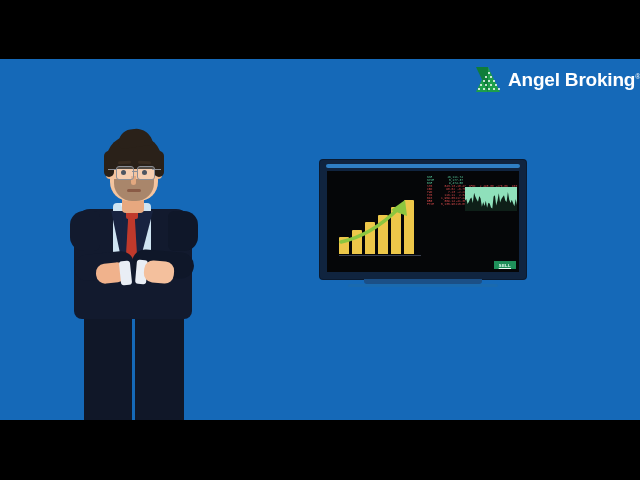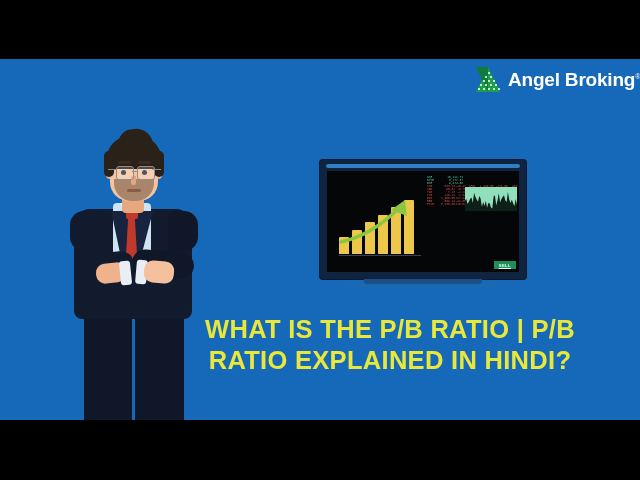--- a/index.html
+++ b/index.html
@@ -292,21 +292,17 @@
             <path id="spark-path" fill="#0e1f18" d="M0,24 L0.0,13.6 L1.3,11.9 L2.6,17.0 L3.9,14.7 L5.2,11.7 L6.5,10.5 L7.8,16.0 L9.1,5.7 L10.4,9.7 L11.7,12.5 L13.0,14.8 L14.3,9.0 L15.6,11.4 L16.9,19.7 L18.2,15.0 L19.5,19.0 L20.8,13.8 L22.1,20.8 L23.4,15.7 L24.7,16.6 L26.0,20.4 L27.3,21.5 L28.6,9.4 L29.9,8.3 L31.2,18.6 L32.5,13.6 L33.8,6.2 L35.1,15.5 L36.4,12.0 L37.7,10.0 L39.0,8.3 L40.3,13.4 L41.6,15.1 L42.9,4.9 L44.2,12.6 L45.5,16.0 L46.8,12.7 L48.1,16.3 L49.4,19.3 L50.7,11.9 L52.0,17.9 L52,24 Z"></path>
           </svg>
         </div>
 
         <div class="sell">SELL</div>
       </div>
       <div class="mon-foot"></div>
       <div class="mon-foot2"></div>
     </div>
 
-    <div class="title">
-      <span class="l1">WHAT IS THE P/B RATIO | P/B</span>
-      <span class="l2">RATIO EXPLAINED IN HINDI?</span>
-    </div>
 
   </div>
 
   <div class="bar-bottom"></div>
 </div>
 
 </body></html>

